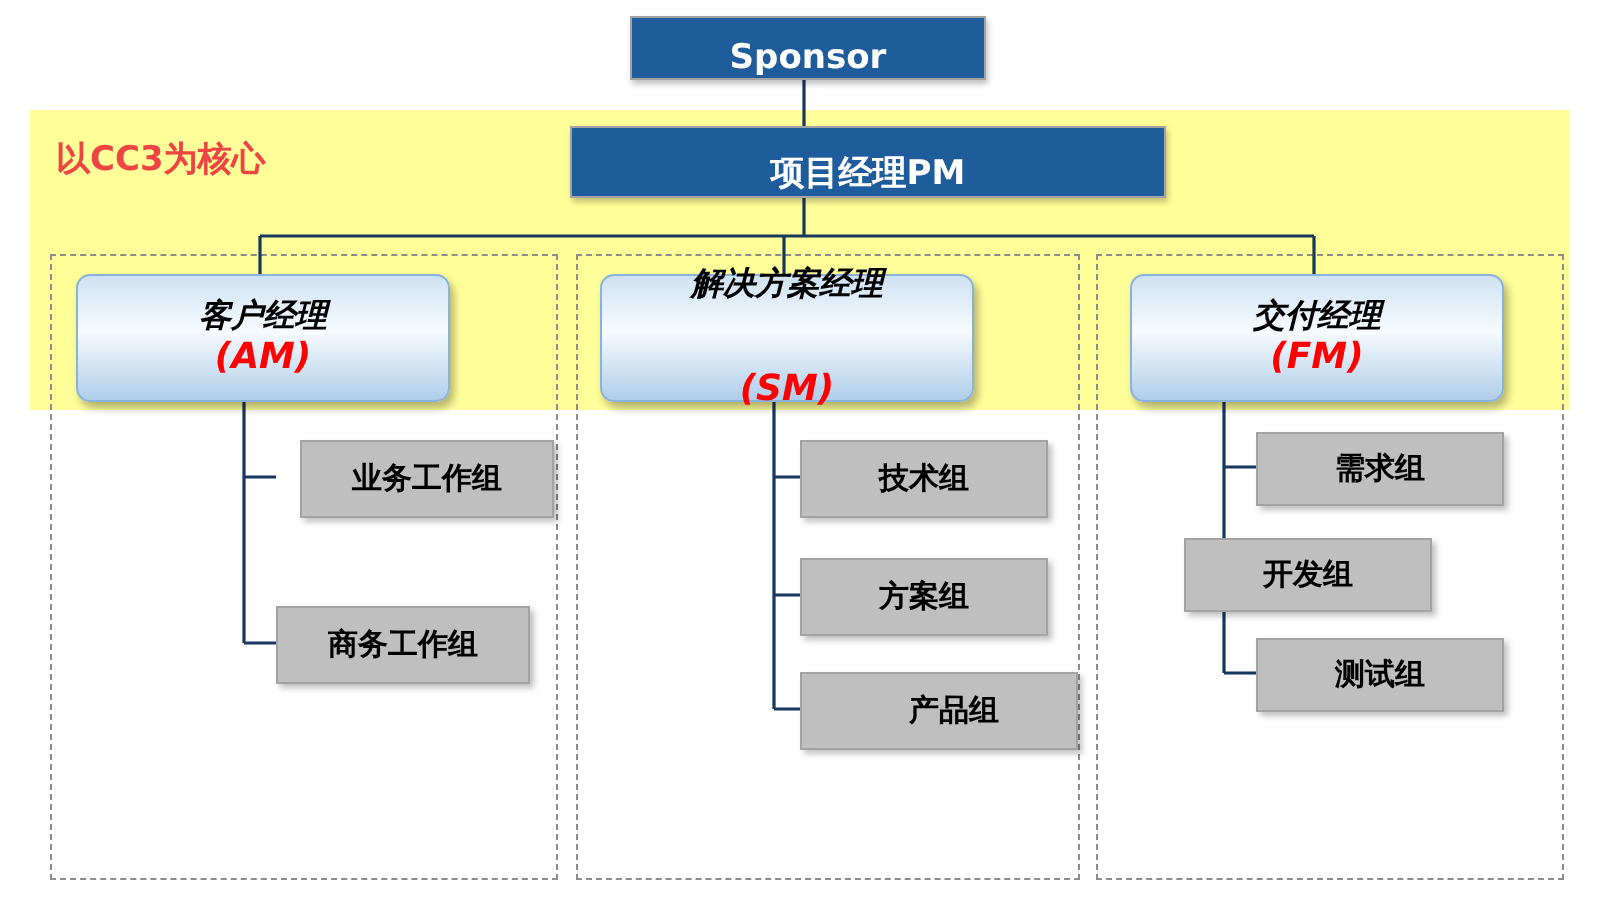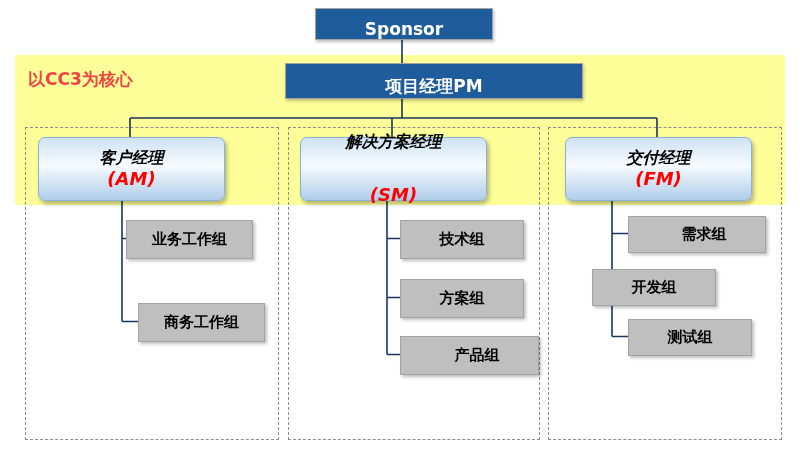--- a/index.html
+++ b/index.html
@@ -42,26 +42,26 @@
   .m-am { left: 38px;  top: 137px; width: 185px; height: 62px; }
   .m-sm { left: 300px; top: 137px; width: 185px; height: 62px; gap: 32px; }
   .m-fm { left: 565px; top: 137px; width: 185px; height: 62px; }
 
   .team {
     z-index: 4; background: #BFBFBF; border: 1px solid #A3A3A3;
     color: #000000; font-weight: bold; font-size: 15px;
     display: flex; align-items: center; justify-content: center;
     box-shadow: 2px 2px 3px rgba(0,0,0,0.25);
   }
-  .t-l1 { left: 126px; top: 220px; width: 125px; height: 37px; }
+  .t-l1 { left: 150px; top: 220px; width: 125px; height: 37px; }
   .t-l2 { left: 138px; top: 303px; width: 125px; height: 37px; }
   .t-m1 { left: 400px; top: 220px; width: 122px; height: 37px; }
   .t-m2 { left: 400px; top: 279px; width: 122px; height: 37px; }
   .t-m3 { left: 400px; top: 336px; width: 122px; height: 37px; padding-left: 15px; }
-  .t-r1 { left: 628px; top: 216px; width: 122px; height: 35px; padding-left: 14px; }
+  .t-r1 { left: 628px; top: 216px; width: 122px; height: 35px; }
   .t-r2 { left: 592px; top: 269px; width: 122px; height: 35px; }
   .t-r3 { left: 628px; top: 319px; width: 122px; height: 35px; }
 </style>
 </head>
 <body>
 
 <div class="stage">
 
   <div class="abs yellow-band"></div>
 

